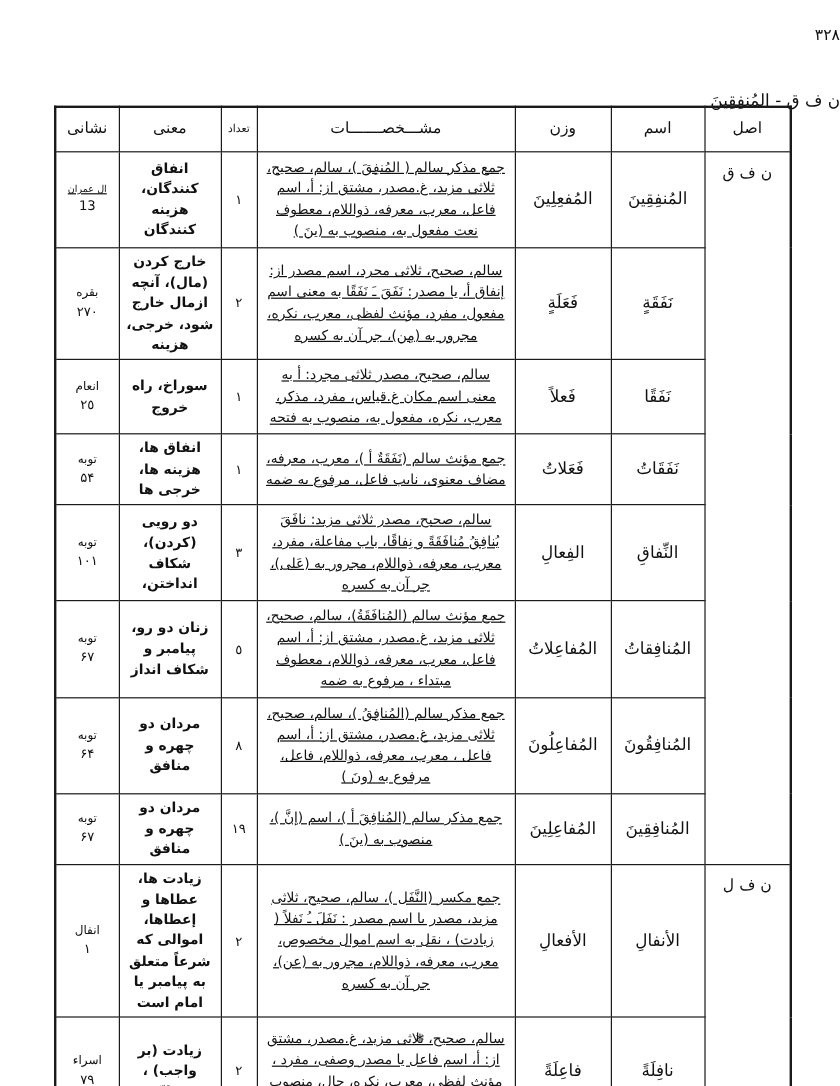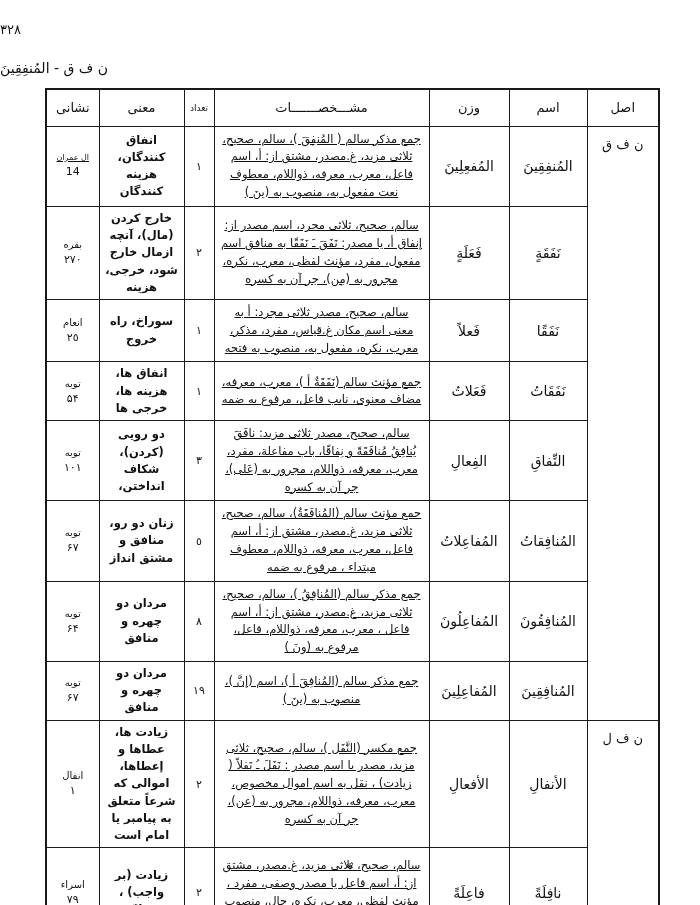--- a/index.html
+++ b/index.html
@@ -3,25 +3,25 @@
 <meta charset="utf-8">
 <style>
   html,body{margin:0;padding:0;background:#ffffff;}
   body{
     width:700px;height:905px;position:relative;
     font-family:"DejaVu Sans",sans-serif;color:#111;
     direction:rtl;
   }
   .page-number{
     position:absolute;top:22px;left:0;width:100%;
-    text-align:left;font-size:13px;letter-spacing:1px;
+    text-align:right;font-size:13px;letter-spacing:1px;
   }
   .page-title{
-    position:absolute;top:60px;left:0;width:100%;
-    text-align:left;font-size:14px;
+    position:absolute;top:76px;left:0;width:100%;
+    text-align:right;font-size:14px;
   }
   table.main{
     position:absolute;top:88px;right:40px;
     border-collapse:collapse;table-layout:fixed;
     width:613px;
     border:2px solid #1a1a1a;
   }
   td,th{
     border:1.2px solid #1a1a1a;
     padding:3px 4px;
@@ -77,28 +77,28 @@
 
   <tr style="height:80px">
     <td class="root" rowspan="8">ن ف ق</td>
     <td class="name">المُنفِقِينَ</td>
     <td class="wazn">المُفعِلِينَ</td>
     <td class="specs">جمع مذكر سالم ( المُنفِقَ )، سالم، صحيح، ثلاثى مزيد، غ.مصدر، مشتق از: أ، اسم فاعل، معرب، معرفه، ذواللام، معطوف نعت مفعول به، منصوب به (ينَ )</td>
     <td class="count">١</td>
     <td class="meaning">انفاق كنندگان، هزينه كنندگان</td>
     <td class="ref">
       <span class="ref-top tiny">ال عمران</span>
-      <span class="ref-num">14</span>
+      <span class="ref-num">13</span>
     </td>
   </tr>
 
   <tr style="height:80px">
     <td class="name">نَفَقَةٍ</td>
     <td class="wazn">فَعَلَةٍ</td>
-    <td class="specs">سالم، صحيح، ثلاثى مجرد، اسم مصدر از: إنفاق أ، يا مصدر: نَفَقَ ـَ نَفَقًا به منافق اسم مفعول، مفرد، مؤنث لفظى، معرب، نكره، مجرور به (مِن)، جر آن به كسره</td>
+    <td class="specs">سالم، صحيح، ثلاثى مجرد، اسم مصدر از: إنفاق أ، يا مصدر: نَفَقَ ـَ نَفَقًا به معنى اسم مفعول، مفرد، مؤنث لفظى، معرب، نكره، مجرور به (مِن)، جر آن به كسره</td>
     <td class="count">٢</td>
     <td class="meaning">خارج كردن (مال)، آنچه ازمال خارج شود، خرجى، هزينه</td>
     <td class="ref">
       <span class="ref-top">بقره</span>
       <span class="ref-num">٢٧٠</span>
     </td>
   </tr>
 
   <tr style="height:55px">
     <td class="name">نَفَقًا</td>
@@ -134,21 +134,21 @@
       <span class="ref-top">توبه</span>
       <span class="ref-num">١٠١</span>
     </td>
   </tr>
 
   <tr style="height:78px">
     <td class="name">المُنافِقاتُ</td>
     <td class="wazn">المُفاعِلاتُ</td>
     <td class="specs">جمع مؤنث سالم (المُنافَقَةُ)، سالم، صحيح، ثلاثى مزيد، غ.مصدر، مشتق از: أ، اسم فاعل، معرب، معرفه، ذواللام، معطوف مبتداء ، مرفوع به ضمه</td>
     <td class="count">٥</td>
-    <td class="meaning">زنان دو رو، منافق و مشتق انداز</td>
+    <td class="meaning">زنان دو رو، پيامبر و شكاف انداز</td>
     <td class="ref">
       <span class="ref-top">توبه</span>
       <span class="ref-num">۶۷</span>
     </td>
   </tr>
 
   <tr style="height:60px">
     <td class="name">المُنافِقُونَ</td>
     <td class="wazn">المُفاعِلُونَ</td>
     <td class="specs">جمع مذكر سالم (المُنافِقُ )، سالم، صحيح، ثلاثى مزيد، غ.مصدر، مشتق از: أ، اسم فاعل ، معرب، معرفه، ذواللام، فاعل، مرفوع به (ونَ )</td>

